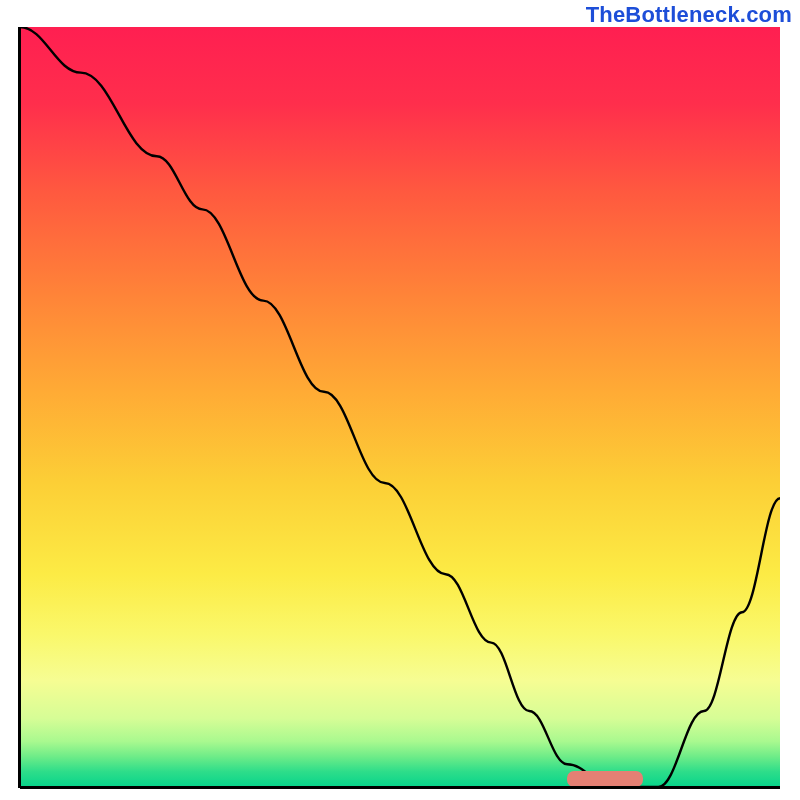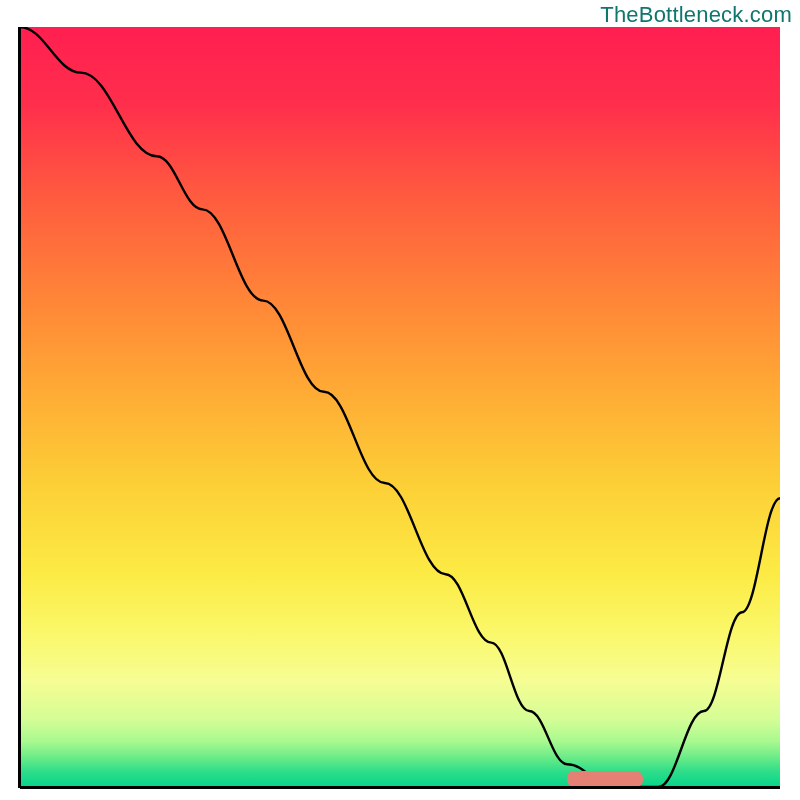--- a/index.html
+++ b/index.html
@@ -14,22 +14,22 @@
   .wrap {
     position: relative;
     width: 800px;
     height: 800px;
   }
   .watermark {
     position: absolute;
     top: 2px;
     right: 8px;
     font-size: 22px;
-    font-weight: 400;
-    color: #0f766e;
+    font-weight: 700;
+    color: #1d4ed8;
     letter-spacing: 0.2px;
     z-index: 20;
   }
   .plot-area {
     position: absolute;
     left: 20px;
     top: 27px;
     width: 760px;
     height: 760px;
     background: linear-gradient(

